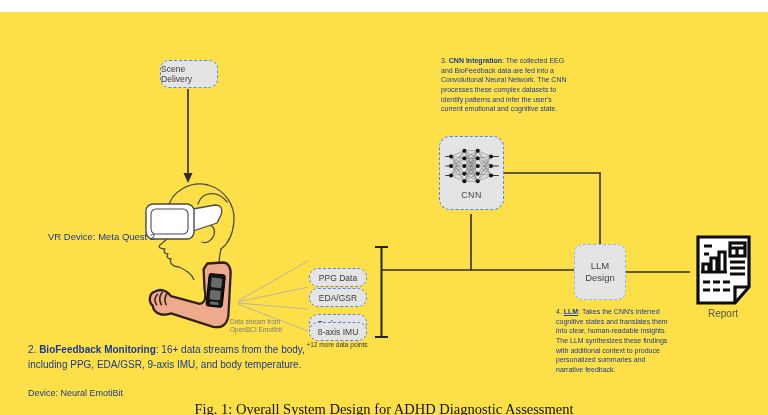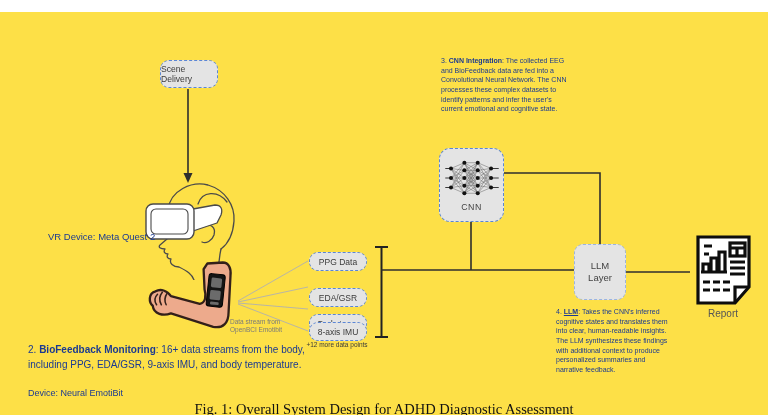--- a/index.html
+++ b/index.html
@@ -13,21 +13,21 @@
   
   .node{
     position:absolute;box-sizing:border-box;background:#e4e4e4;
     border:1.5px dashed #5b86d5;border-radius:9px;
     display:flex;align-items:center;justify-content:center;
     color:#3b3b3b;
   }
   .node.small{font-size:8.5px;}
   .scene-box{left:160px;top:48px;width:58px;height:28px;font-size:8.6px;}
   .stream-box{left:309px;width:58px;height:19px;}
-  .cnn-box{left:439px;top:136px;width:65px;height:74px;border-radius:11px;
+  .cnn-box{left:439px;top:124px;width:65px;height:74px;border-radius:11px;
     flex-direction:column;justify-content:flex-start;padding-top:8px;}
   .cnn-label{font-size:8.8px;letter-spacing:.5px;margin-top:3px;color:#444;}
   .llm-box{left:574px;top:232px;width:52px;height:56px;border-color:#9ab4e2;
     flex-direction:column;line-height:1.25;font-size:9.5px;color:#444;}
 
   
   .blue-note{position:absolute;color:#1b3a91;}
   .blue-note b{font-weight:bold;}
   .note-small{font-size:7px;line-height:1.38;}
   .note-med{font-size:10px;line-height:1.45;}
@@ -114,21 +114,21 @@
       <rect x="67" y="18" width="11" height="10" rx="1.5" fill="#6b6b6b"></rect>
       <rect x="67" y="31" width="11" height="10" rx="1.5" fill="#6b6b6b"></rect>
       <rect x="68" y="43" width="9" height="3" rx="1" fill="#6b6b6b"></rect>
     </g>
   </svg>
 
   <div class="gray-note stream-src">
     <span>Data stream from OpenBCI Emotibit</span>
   </div>
 
-  <div class="node small stream-box" style="top:240px">
+  <div class="node small stream-box" style="top:256px">
     <span>PPG Data</span>
   </div>
   <div class="node small stream-box" style="top:276px">
     <span>EDA/GSR</span>
   </div>
   <div class="node small stream-box" style="top:302px">
     <span>Body temp</span>
   </div>
   <div class="node small stream-box" style="top:310px">
     <span>8-axis IMU</span>
@@ -172,21 +172,21 @@
         <circle cx="48" cy="12" r="2.1"></circle>
           <circle cx="48" cy="22" r="2.1"></circle>
           <circle cx="48" cy="32" r="2.1"></circle>
       </g>
     </svg>
     <div class="cnn-label">CNN</div>
   </div>
 
   <div class="node llm-box">
     <span>LLM</span>
-    <span>Layer</span>
+    <span>Design</span>
   </div>
 
   <svg class="abs" style="left:690px;top:222px" width="66" height="72" viewBox="0 0 66 72">
     <g stroke="#0d0d0d" stroke-width="3.2" fill="none" stroke-linejoin="miter">
 
       <path d="M8,3 H59 V53 L45,69 H8 Z" fill="#ffffff"></path>
       <path d="M59,53 H45 V69"></path>
 
       <path d="M14,12 h8 M14,20 h5"></path>
 

